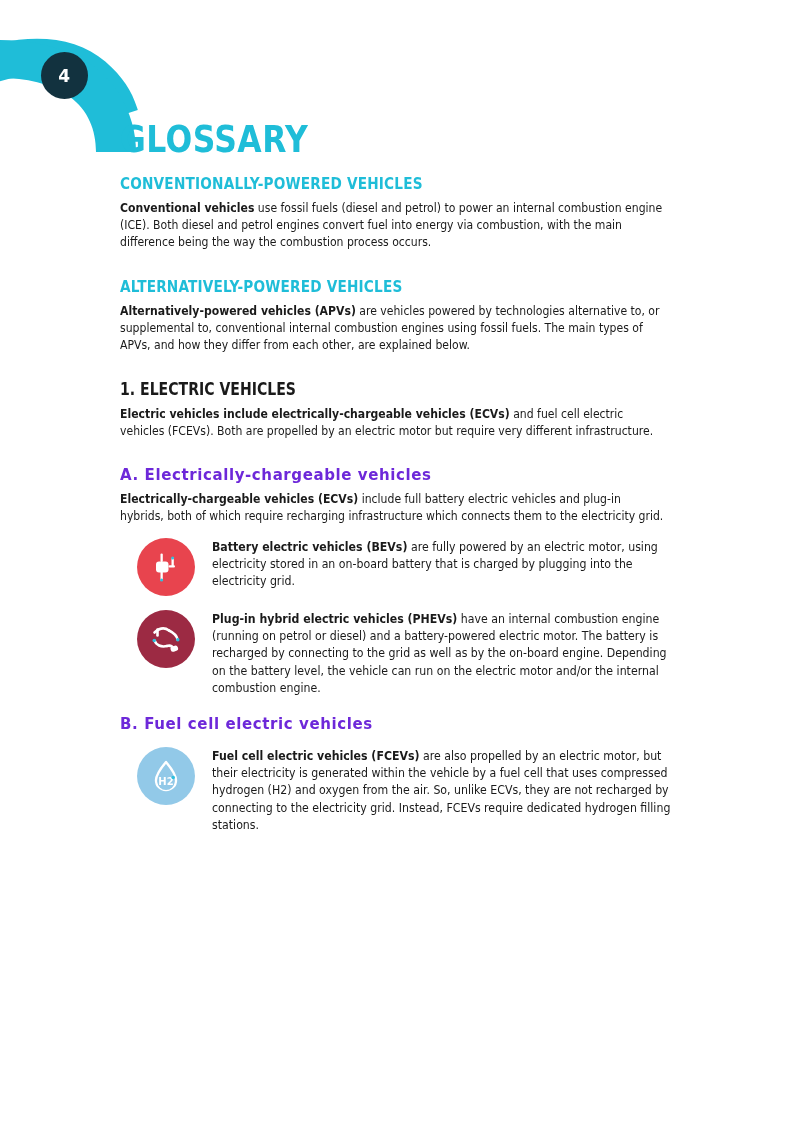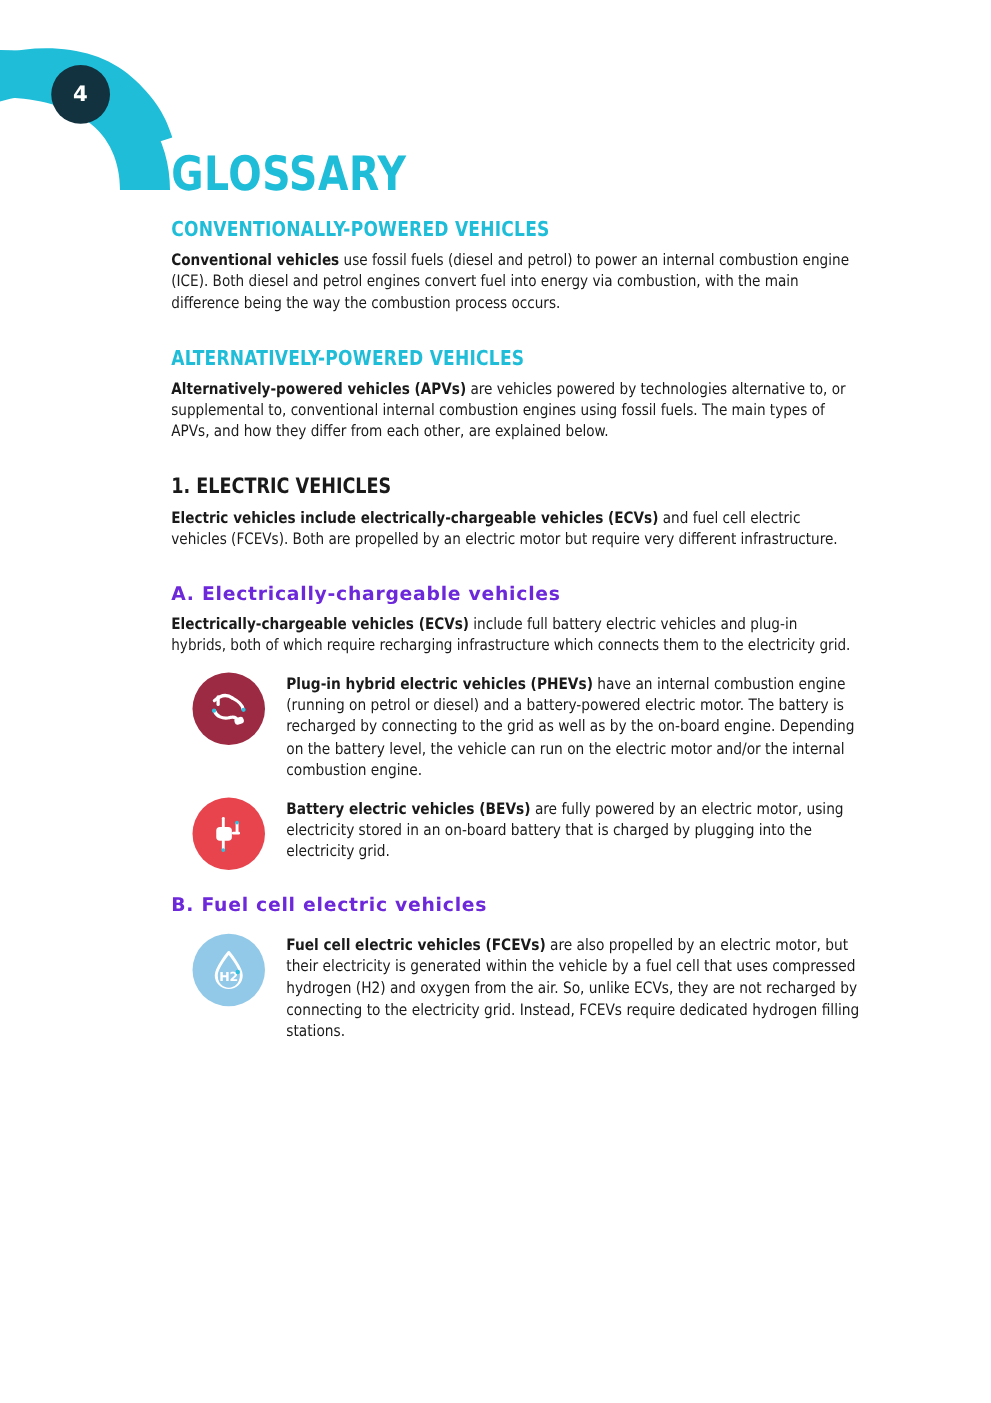--- a/index.html
+++ b/index.html
@@ -39,21 +39,21 @@
     justify-content: center;
     font-family: "DejaVu Sans", sans-serif;
     font-weight: bold;
     font-size: 17px;
     letter-spacing: 0.5px;
   }
 
   
   .content {
     position: absolute;
-    left: 137px;
+    left: 120px;
     top: 120px;
     width: 566px;
   }
 
   .doc-title {
     color: #1fbdd8;
     font-family: "DejaVu Sans Condensed", "Liberation Sans Narrow", "Liberation Sans", sans-serif;
     font-weight: bold;
     font-size: 38px;
     letter-spacing: 0.5px;
@@ -166,20 +166,39 @@
 
   <div class="block-gap-lg"></div>
 
   <h2 class="section-heading dark">1. ELECTRIC VEHICLES</h2>
   <p class="body-text"><b>Electric vehicles include electrically-chargeable vehicles (ECVs)</b><span> and fuel cell electric vehicles (FCEVs). Both are propelled by an electric motor but require very different infrastructure.</span></p>
 
   <div class="block-gap-lg"></div>
 
   <h3 class="sub-heading">A. Electrically-chargeable vehicles</h3>
   <p class="body-text"><b>Electrically-chargeable vehicles (ECVs)</b><span> include full battery electric vehicles and plug-in hybrids, both of which require recharging infrastructure which connects them to the electricity grid.</span></p>
+
+  <div class="icon-row">
+    <div class="icon-col">
+      <div class="icon-circle bev">
+        <svg width="34" height="34" viewBox="0 0 34 34" xmlns="http://www.w3.org/2000/svg">
+          <rect x="7" y="11.5" width="12.5" height="11" rx="3" fill="#ffffff"></rect>
+          <rect x="11.5" y="3.5" width="2.3" height="8.5" rx="1.1" fill="#ffffff"></rect>
+          <rect x="19.5" y="15.3" width="6.5" height="2.3" rx="1.1" fill="#ffffff"></rect>
+          <rect x="22.5" y="7.5" width="2.3" height="8.8" rx="1.1" fill="#ffffff"></rect>
+          <rect x="11.5" y="21.5" width="2.3" height="9.5" rx="1.1" fill="#ffffff"></rect>
+          <circle cx="23.6" cy="8" r="1.5" fill="#2ec0de"></circle>
+          <circle cx="12.6" cy="30" r="1.5" fill="#2ec0de"></circle>
+        </svg>
+      </div>
+    </div>
+    <div class="icon-text-col">
+      <p class="body-text"><b>Battery electric vehicles (BEVs)</b><span> are fully powered by an electric motor, using electricity stored in an on-board battery that is charged by plugging into the electricity grid.</span></p>
+    </div>
+  </div>
 
   <div class="icon-row">
     <div class="icon-col">
       <div class="icon-circle phev">
         <svg width="38" height="38" viewBox="0 0 38 38" xmlns="http://www.w3.org/2000/svg">
           <path d="M7.5 12.5 C13 7.5, 18 7.5, 22 10.5" stroke="#ffffff" stroke-width="2.6" fill="none" stroke-linecap="round"></path>
           <path d="M10.5 9.5 L10.5 15.5" stroke="#ffffff" stroke-width="2.6" fill="none" stroke-linecap="round"></path>
           <path d="M22 10.5 C27 13, 30 16, 30.5 19.5" stroke="#ffffff" stroke-width="2.6" fill="none" stroke-linecap="round"></path>
           <path d="M7.5 20.5 C9 25, 14 27.5, 20 26" stroke="#ffffff" stroke-width="2.6" fill="none" stroke-linecap="round"></path>
           <path d="M20 26 C23.5 25, 25.5 26.5, 26.5 29" stroke="#ffffff" stroke-width="2.6" fill="none" stroke-linecap="round"></path>
@@ -187,39 +206,20 @@
           <circle cx="30.8" cy="19.8" r="1.7" fill="#2ec0de"></circle>
           <circle cx="7.2" cy="20.5" r="1.7" fill="#2ec0de"></circle>
         </svg>
       </div>
     </div>
     <div class="icon-text-col">
       <p class="body-text"><b>Plug-in hybrid electric vehicles (PHEVs)</b><span> have an internal combustion engine (running on petrol or diesel) and a battery-powered electric motor. The battery is recharged by connecting to the grid as well as by the on-board engine. Depending on the battery level, the vehicle can run on the electric motor and/or the internal combustion engine.</span></p>
     </div>
   </div>
 
-  <div class="icon-row">
-    <div class="icon-col">
-      <div class="icon-circle bev">
-        <svg width="34" height="34" viewBox="0 0 34 34" xmlns="http://www.w3.org/2000/svg">
-          <rect x="7" y="11.5" width="12.5" height="11" rx="3" fill="#ffffff"></rect>
-          <rect x="11.5" y="3.5" width="2.3" height="8.5" rx="1.1" fill="#ffffff"></rect>
-          <rect x="19.5" y="15.3" width="6.5" height="2.3" rx="1.1" fill="#ffffff"></rect>
-          <rect x="22.5" y="7.5" width="2.3" height="8.8" rx="1.1" fill="#ffffff"></rect>
-          <rect x="11.5" y="21.5" width="2.3" height="9.5" rx="1.1" fill="#ffffff"></rect>
-          <circle cx="23.6" cy="8" r="1.5" fill="#2ec0de"></circle>
-          <circle cx="12.6" cy="30" r="1.5" fill="#2ec0de"></circle>
-        </svg>
-      </div>
-    </div>
-    <div class="icon-text-col">
-      <p class="body-text"><b>Battery electric vehicles (BEVs)</b><span> are fully powered by an electric motor, using electricity stored in an on-board battery that is charged by plugging into the electricity grid.</span></p>
-    </div>
-  </div>
-
   <div class="block-gap-md"></div>
 
   <h3 class="sub-heading">B. Fuel cell electric vehicles</h3>
 
   <div class="icon-row">
     <div class="icon-col">
       <div class="icon-circle fcev">
         <svg width="38" height="38" viewBox="0 0 38 38" xmlns="http://www.w3.org/2000/svg">
           <path d="M19 5 C19 5, 29 17, 29 23.2 C29 28.8, 24.6 33, 19 33 C13.4 33, 9 28.8, 9 23.2 C9 17, 19 5, 19 5 Z" fill="none" stroke="#ffffff" stroke-width="2.4" stroke-linejoin="round"></path>
           <circle cx="19" cy="24.5" r="8.6" fill="#92c9e8"></circle>

